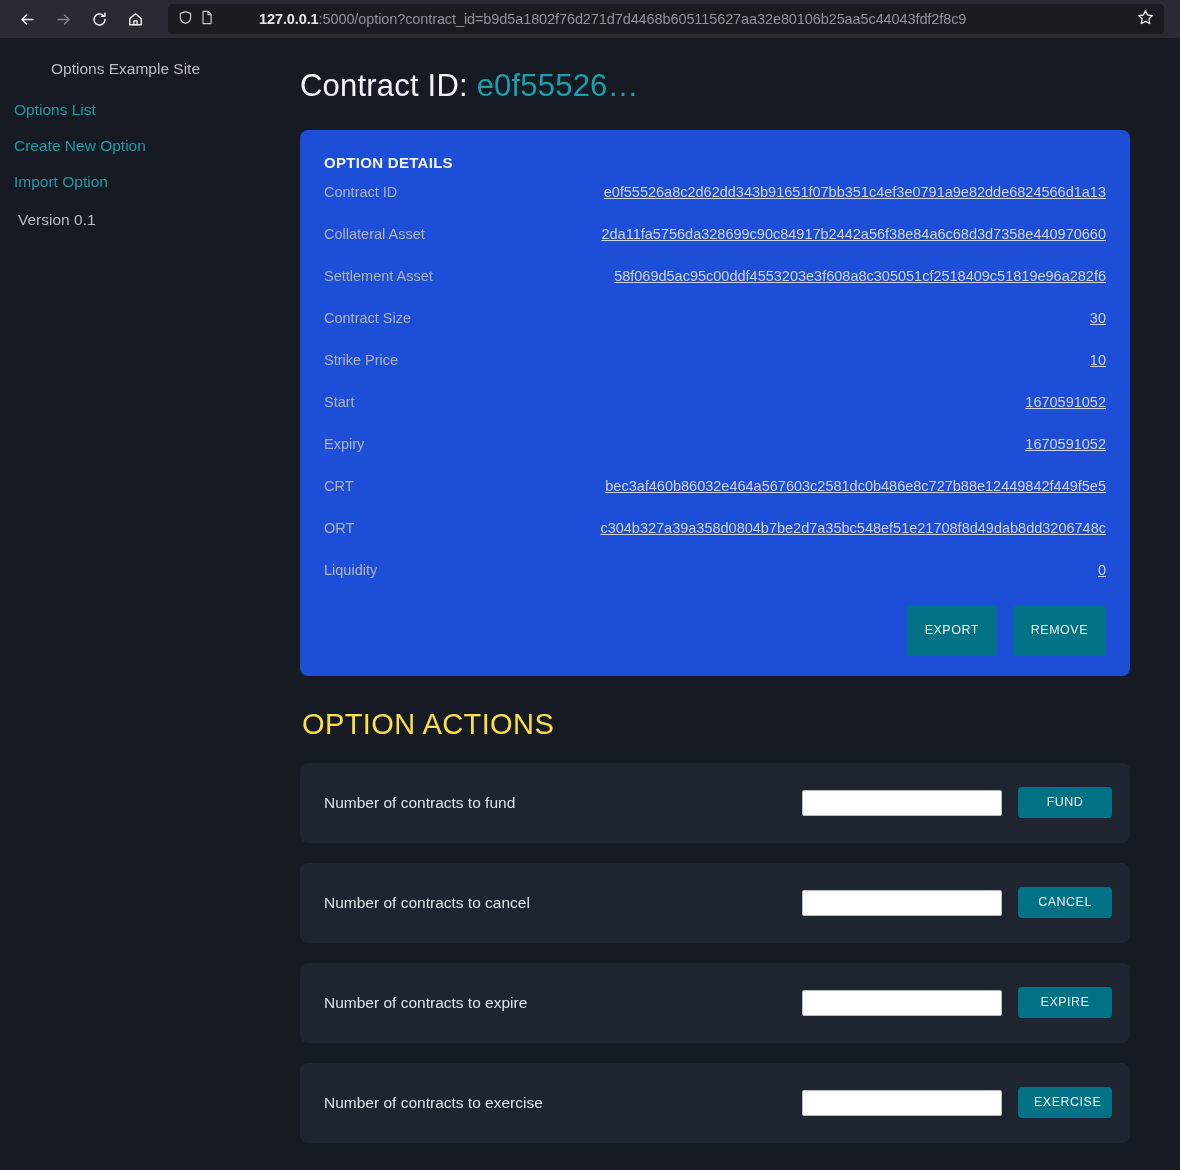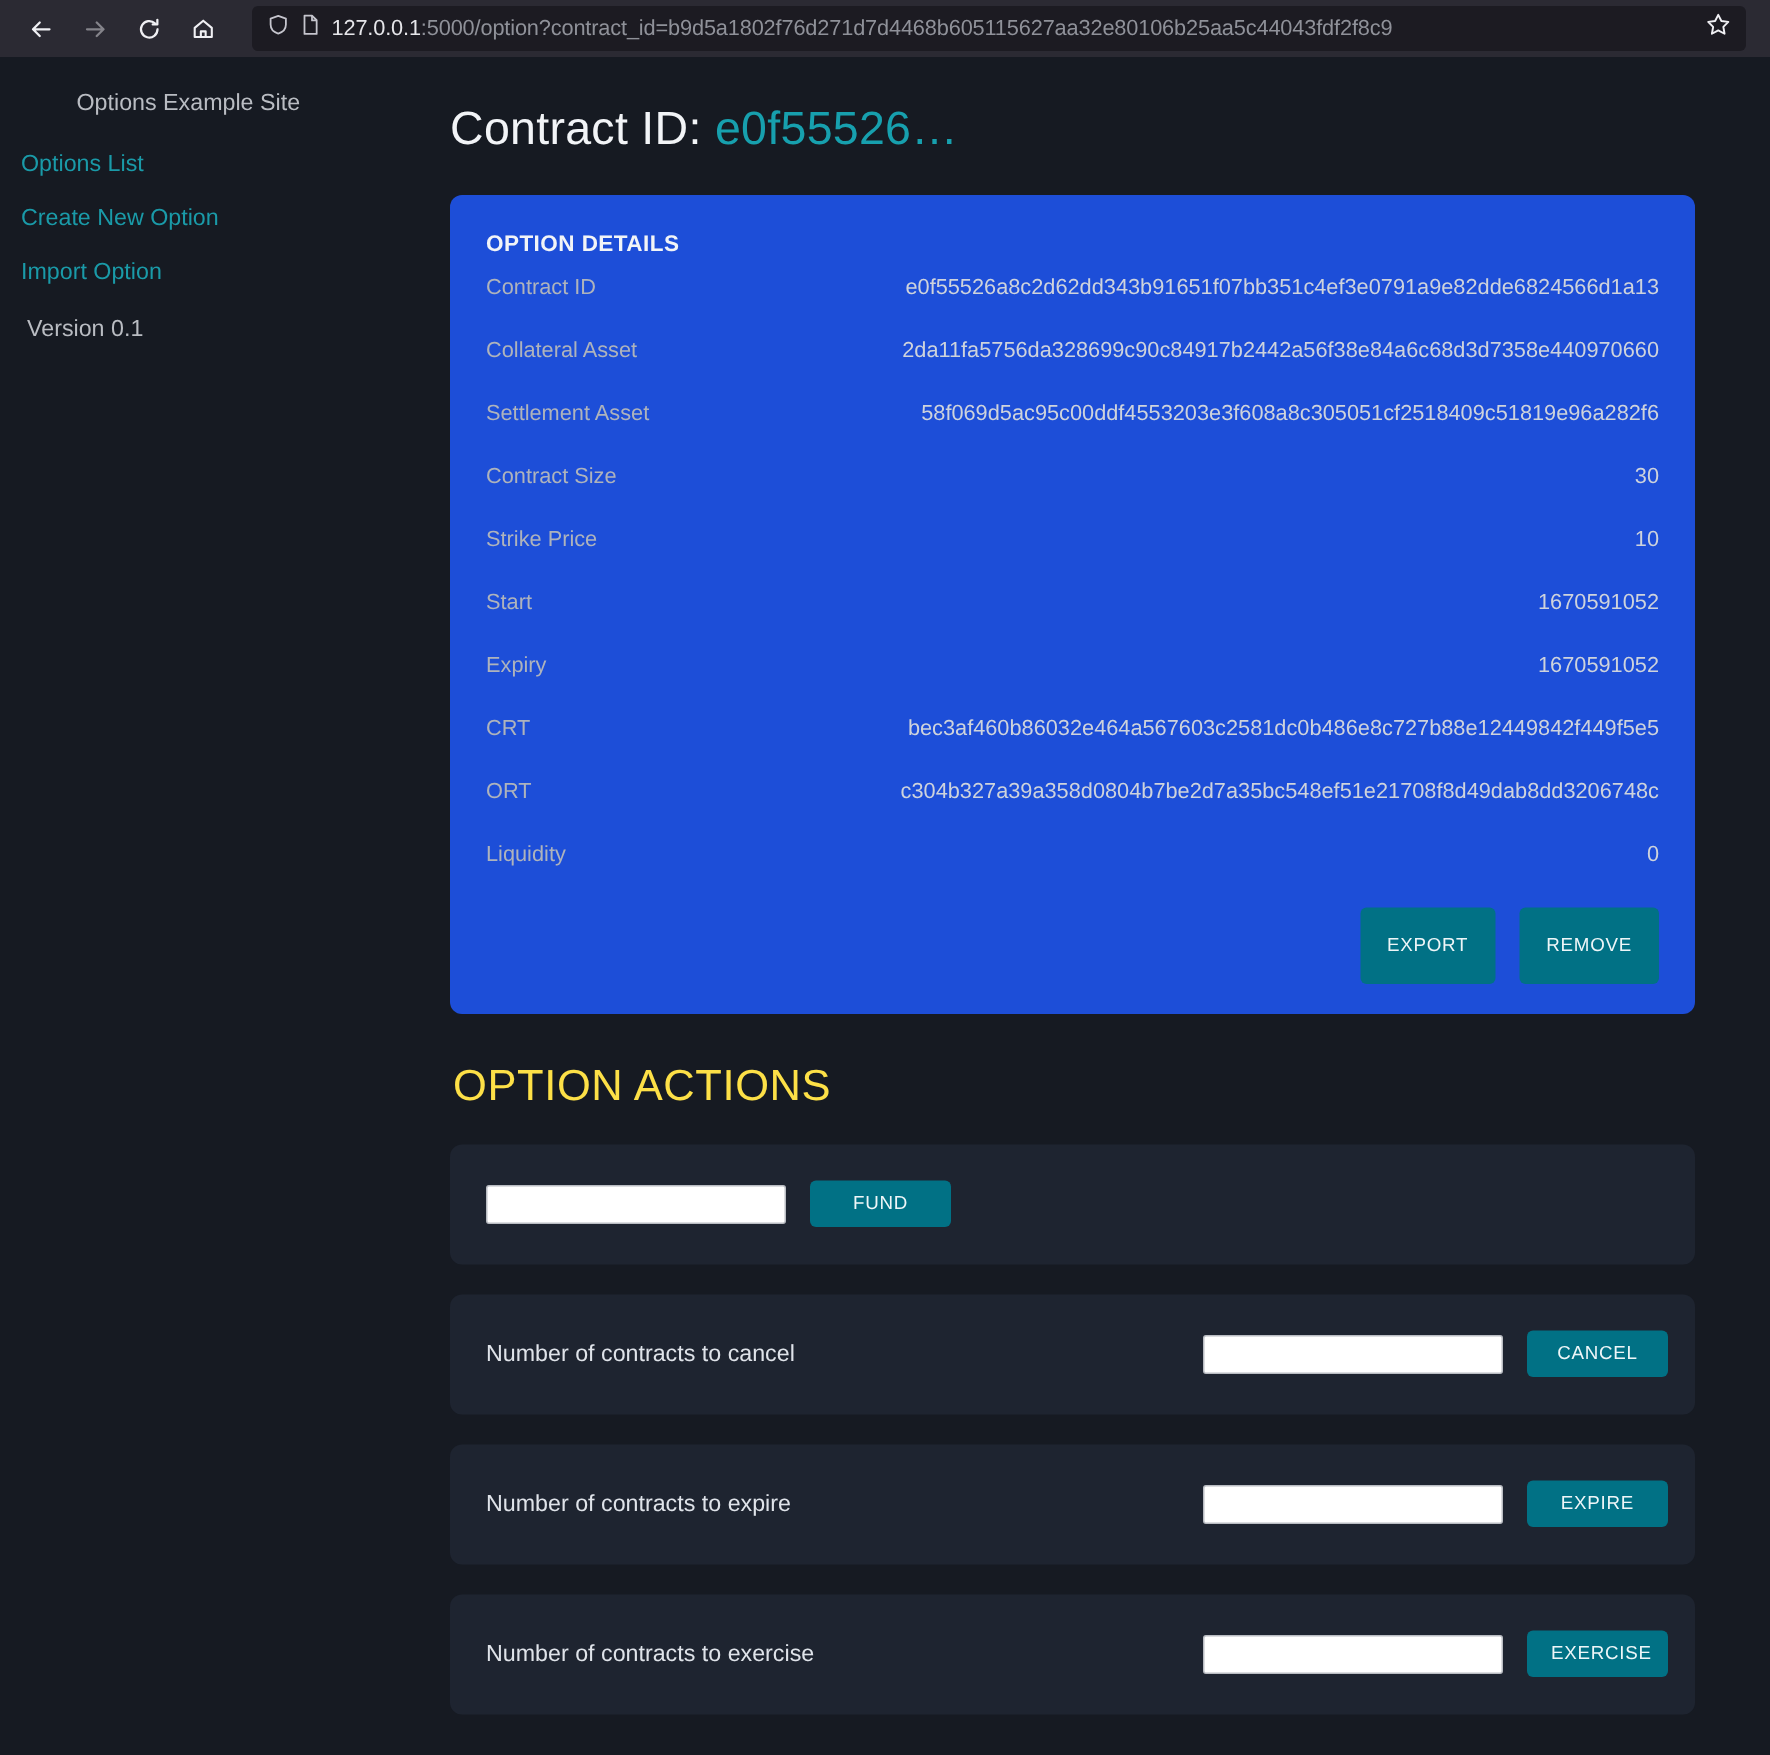--- a/index.html
+++ b/index.html
@@ -54,21 +54,22 @@
     flex: 1;
     font-size: 14.5px;
     color: #8f9199;
     white-space: nowrap;
     overflow: hidden;
     min-width: 0;
     letter-spacing: -0.1px;
   }
   .urlbar .url-text b {
     color: #e6e6ea;
-    font-weight: 400;
+    font-weight: 700;
+    margin-left: 38px;
   }
   .star-btn {
     width: 26px;
     height: 26px;
     display: flex;
     align-items: center;
     justify-content: center;
     flex: none;
   }
 
@@ -153,20 +154,21 @@
     font-size: 14.5px;
     color: #aeb3bc;
     white-space: nowrap;
   }
   .detail-value {
     font-size: 14.5px;
     color: #ced3dc;
     text-align: right;
     white-space: nowrap;
     overflow: hidden;
+    text-decoration: underline;
   }
 
   .card-actions {
     display: flex;
     justify-content: flex-end;
     gap: 16px;
     padding: 14px 2px 2px 0;
   }
 
   .btn {
@@ -359,20 +361,21 @@
         <button class="btn">EXPORT</button>
         <button class="btn">REMOVE</button>
       </div>
     </div>
 
     <h2 class="section-title">OPTION ACTIONS</h2>
 
     <div class="action-list">
 
       <div class="action-card">
+        <span class="action-label">Number of contracts to fund</span>
         <input class="action-input" type="text" placeholder="" style="">
         <button class="btn action-btn">FUND</button>
       </div>
 
       <div class="action-card">
         <span class="action-label">Number of contracts to cancel</span>
         <input class="action-input" type="text" placeholder="" style="">
         <button class="btn action-btn">CANCEL</button>
       </div>
 

